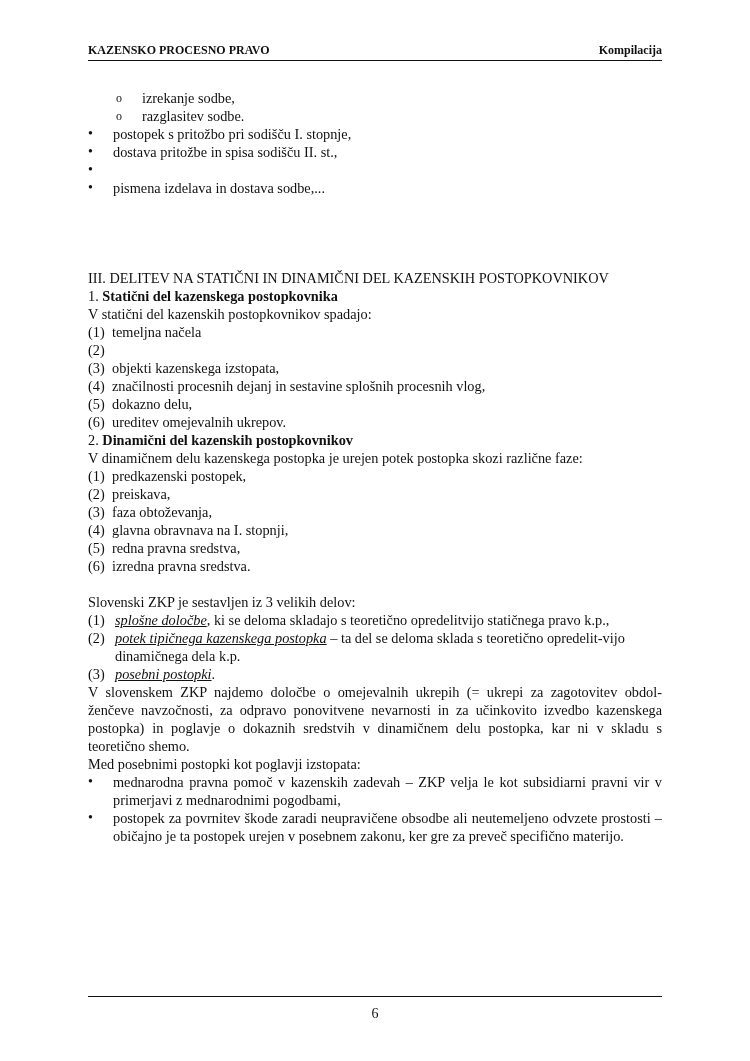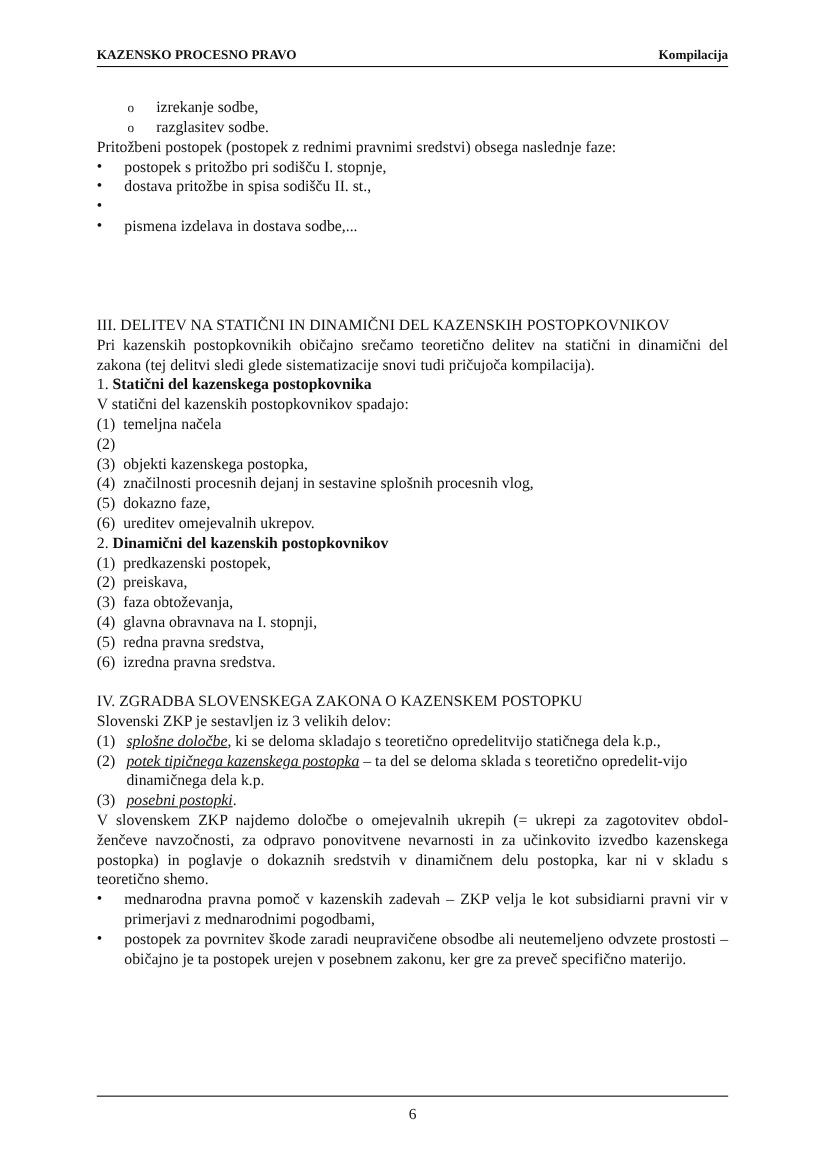--- a/index.html
+++ b/index.html
@@ -55,77 +55,76 @@
 
   <div class="line sub-bullet">
     <span class="mark">o</span>
     <span>izrekanje sodbe,</span>
   </div>
   <div class="line sub-bullet">
     <span class="mark">o</span>
     <span>razglasitev sodbe.</span>
   </div>
 
-  <div class="line">Pritožbeni postopek (postopek z rednimi pravnimi sredstvi) obsega naslednje faze:</div>
 
   <div class="line bullet">
     <span class="mark">•</span>
     <span>postopek s pritožbo pri sodišču I. stopnje,</span>
   </div>
   <div class="line bullet">
     <span class="mark">•</span>
     <span>dostava pritožbe in spisa sodišču II. st.,</span>
   </div>
   <div class="line bullet">
     <span class="mark">•</span>
   </div>
   <div class="line bullet">
     <span class="mark">•</span>
     <span>pismena izdelava in dostava sodbe,...</span>
   </div>
 
   <div class="gap-large"></div>
 
   <div class="line">III. DELITEV NA STATIČNI IN DINAMIČNI DEL KAZENSKIH POSTOPKOVNIKOV</div>
-  <div class="para">Pri kazenskih postopkovnikih običajno srečamo teoretično delitev na statični in dinamični del zakona (tej delitvi sledi glede sistematizacije snovi tudi pričujoča kompilacija).</div>
 
   <div class="line">
     <span>1.</span>
     <b>Statični del kazenskega postopkovnika</b>
   </div>
   <div class="line">V statični del kazenskih postopkovnikov spadajo:</div>
 
   <div class="line num">
       <span class="mark">(1)</span>
       <span>temeljna načela</span>
     </div>
   <div class="line num">
       <span class="mark">(2)</span>
     </div>
   <div class="line num">
       <span class="mark">(3)</span>
-      <span>objekti kazenskega postopka,</span>
+      <span>objekti kazenskega izstopata,</span>
     </div>
   <div class="line num">
       <span class="mark">(4)</span>
       <span>značilnosti procesnih dejanj in sestavine splošnih procesnih vlog,</span>
     </div>
   <div class="line num">
       <span class="mark">(5)</span>
-      <span>dokazno faze,</span>
+      <span>dokazno delu,</span>
     </div>
   <div class="line num">
       <span class="mark">(6)</span>
       <span>ureditev omejevalnih ukrepov.</span>
     </div>
 
   <div class="line">
     <span>2.</span>
     <b>Dinamični del kazenskih postopkovnikov</b>
   </div>
+  <div class="line">V dinamičnem delu kazenskega postopka je urejen potek postopka skozi različne faze:</div>
 
   <div class="line num">
       <span class="mark">(1)</span>
       <span>predkazenski postopek,</span>
     </div>
   <div class="line num">
       <span class="mark">(2)</span>
       <span>preiskava,</span>
     </div>
   <div class="line num">
@@ -140,37 +139,37 @@
       <span class="mark">(5)</span>
       <span>redna pravna sredstva,</span>
     </div>
   <div class="line num">
       <span class="mark">(6)</span>
       <span>izredna pravna sredstva.</span>
     </div>
 
   <div class="gap-small"></div>
 
-  <div class="line">IV. ZGRADBA SLOVENSKEGA ZAKONA O KAZENSKEM POSTOPKU</div>
   <div class="line">Slovenski ZKP je sestavljen iz 3 velikih delov:</div>
 
   <div class="num2">
     <span class="mark">(1)</span>
-    <span class="txt"><i>splošne določbe</i><span>, ki se deloma skladajo s teoretično opredelitvijo statičnega dela k.p.,</span></span>
+    <span class="txt"><i>splošne določbe</i><span>, ki se deloma skladajo s teoretično opredelitvijo statičnega pravo k.p.,</span></span>
   </div>
   <div class="num2">
     <span class="mark">(2)</span>
     <span class="txt"><i>potek tipičnega kazenskega postopka</i><span> – ta del se deloma sklada s teoretično opredelit-vijo dinamičnega dela k.p.</span></span>
   </div>
   <div class="num2">
     <span class="mark">(3)</span>
     <span class="txt"><i>posebni postopki</i><span>.</span></span>
   </div>
 
   <div class="para">V slovenskem ZKP najdemo določbe o omejevalnih ukrepih (= ukrepi za zagotovitev obdol-ženčeve navzočnosti, za odpravo ponovitvene nevarnosti in za učinkovito izvedbo kazenskega postopka) in poglavje o dokaznih sredstvih v dinamičnem delu postopka, kar ni v skladu s teoretično shemo.</div>
+  <div class="line">Med posebnimi postopki kot poglavji izstopata:</div>
 
   <div class="bullet">
     <span class="mark">•</span>
     <span class="txt">mednarodna pravna pomoč v kazenskih zadevah – ZKP velja le kot subsidiarni pravni vir v primerjavi z mednarodnimi pogodbami,</span>
   </div>
   <div class="bullet">
     <span class="mark">•</span>
     <span class="txt">postopek za povrnitev škode zaradi neupravičene obsodbe ali neutemeljeno odvzete prostosti – običajno je ta postopek urejen v posebnem zakonu, ker gre za preveč specifično materijo.</span>
   </div>
 </div>

